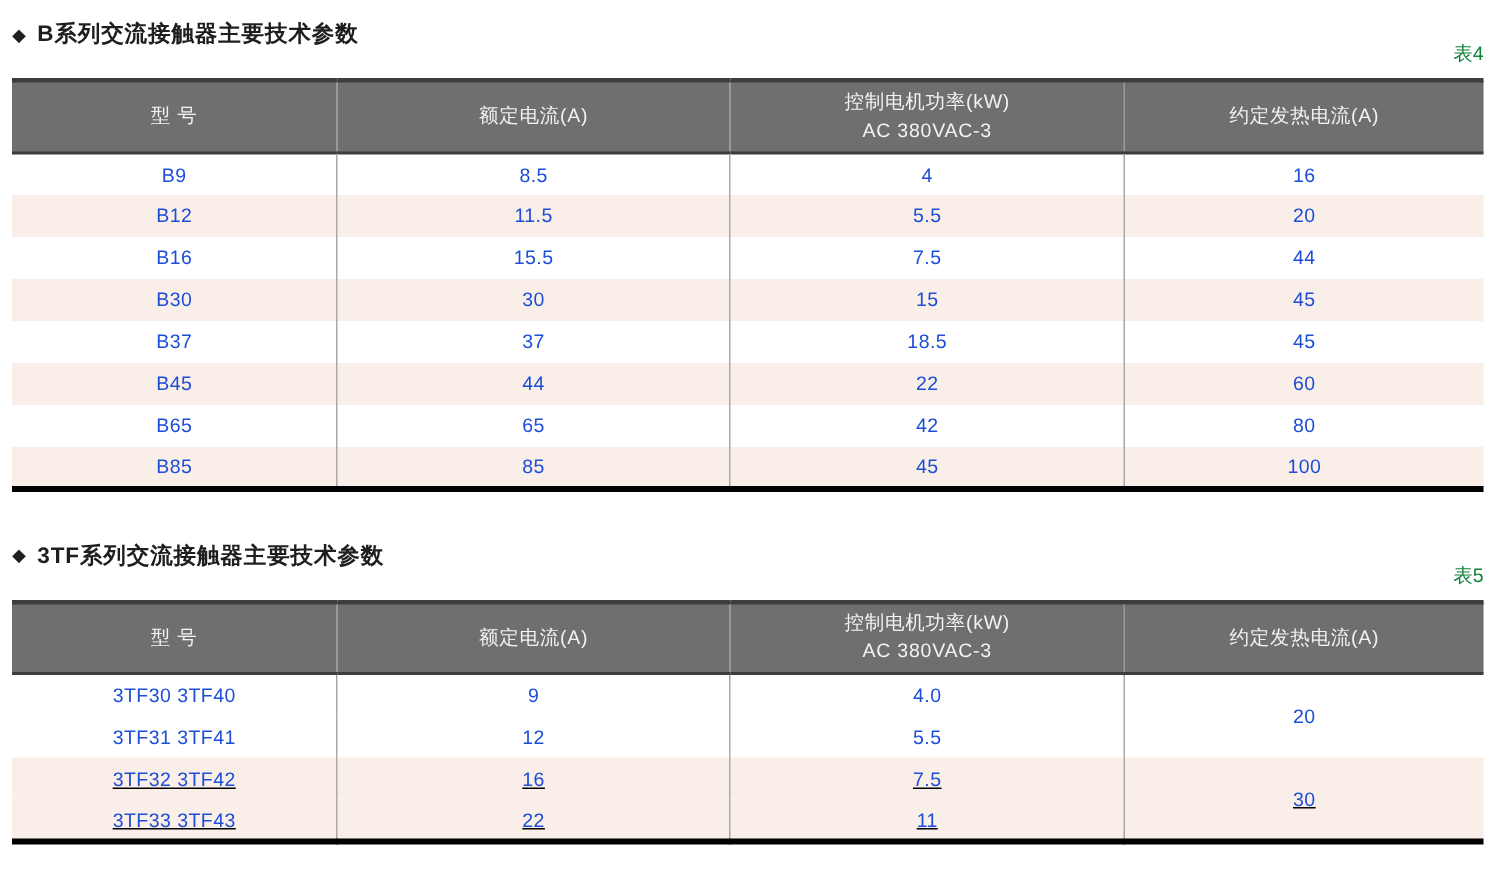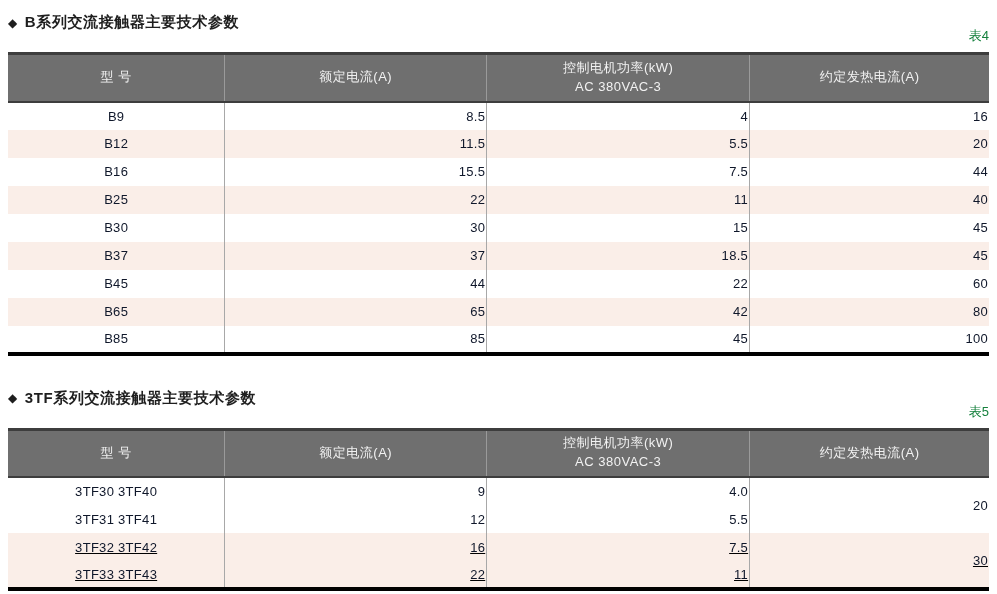--- a/index.html
+++ b/index.html
@@ -65,24 +65,24 @@
     vertical-align: middle;
     line-height: 1.45;
   }
   thead th:not(:first-child) { border-left: 1px solid #9A9A9A; }
 
   tbody td {
     height: 28px;
     text-align: center;
     vertical-align: middle;
     font-size: 13px;
-    color: #0f172a;
+    color: #1d4ed8;
     letter-spacing: 0.3px;
   }
-  tbody td:not(:first-child) { border-left: 1px solid #A8A8A8; text-align: right; }
+  tbody td:not(:first-child) { border-left: 1px solid #A8A8A8; }
 
   
   .t4 tbody tr:nth-child(even) { background: #FAEEE8; }
   
   .t5 tbody tr:nth-child(n+3) { background: #FAEEE8; text-decoration: underline; }
 </style>
 </head>
 <body>
 
 <div class="page">
@@ -127,26 +127,20 @@
           <td>5.5</td>
           <td>20</td>
         </tr>
         <tr>
           <td>B16</td>
           <td>15.5</td>
           <td>7.5</td>
           <td>44</td>
         </tr>
         <tr>
-          <td>B25</td>
-          <td>22</td>
-          <td>11</td>
-          <td>40</td>
-        </tr>
-        <tr>
           <td>B30</td>
           <td>30</td>
           <td>15</td>
           <td>45</td>
         </tr>
         <tr>
           <td>B37</td>
           <td>37</td>
           <td>18.5</td>
           <td>45</td>

